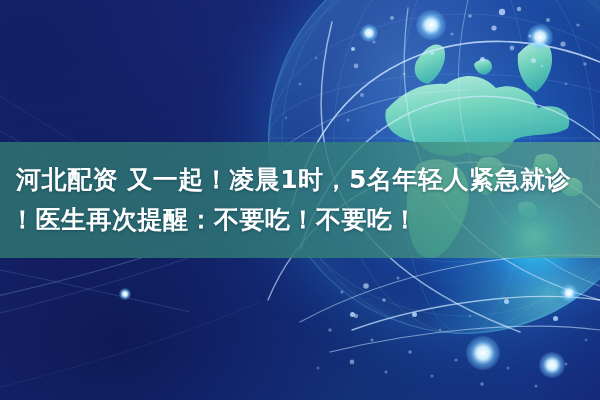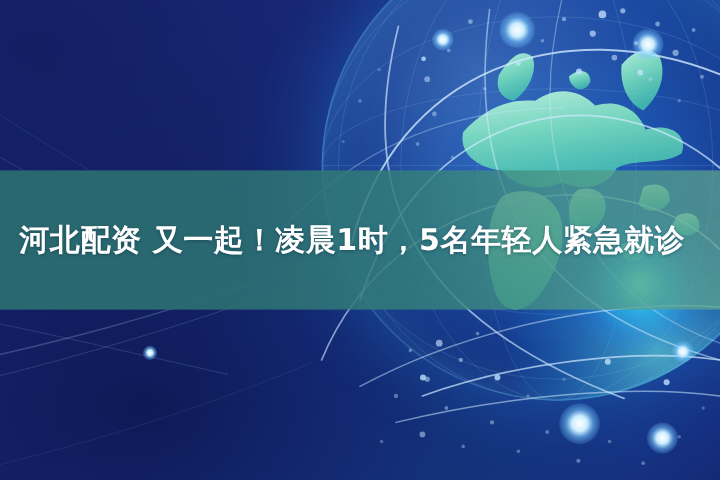--- a/index.html
+++ b/index.html
@@ -264,15 +264,16 @@
       <circle cx="300" cy="84" r="1.6" opacity="0.30"></circle>
         <circle cx="316" cy="58" r="1.4" opacity="0.26"></circle>
       <circle cx="286" cy="118" r="1.4" opacity="0.24"></circle>
     </g>
   </svg>
 
   <div id="band"></div>
 
   <div id="headline">
     <div class="hl-line" id="hl1">河北配资 又一起！凌晨1时，5名年轻人紧急就诊</div>
+    <div class="hl-line" id="hl2">！医生再次提醒：不要吃！不要吃！</div>
   </div>
 
 </div>
 
 </body></html>

